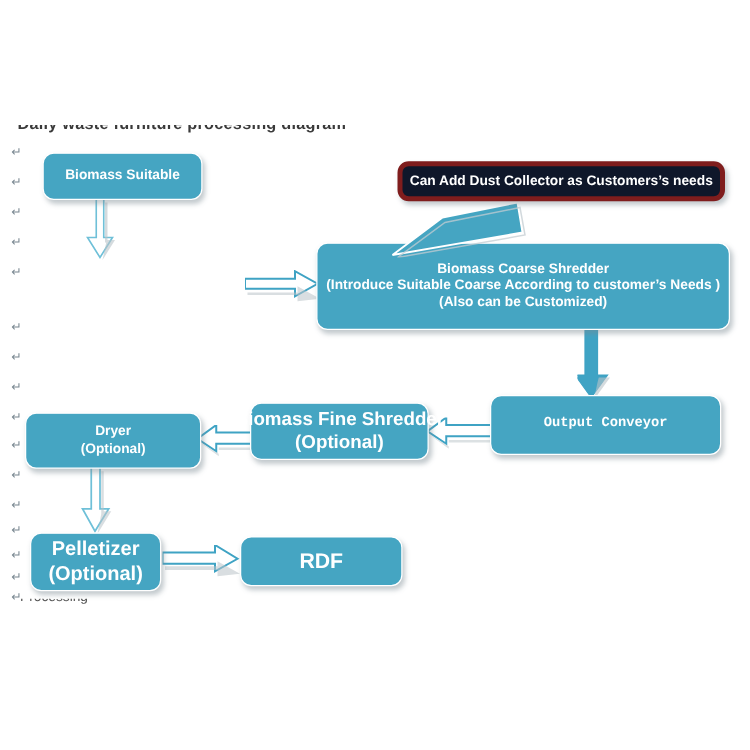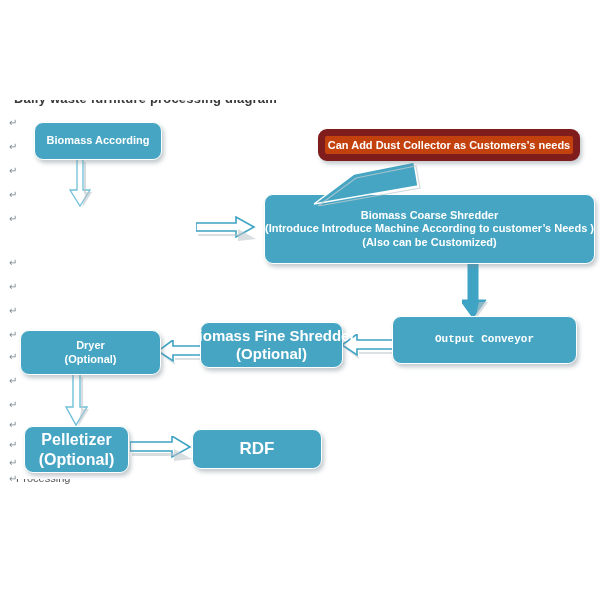--- a/index.html
+++ b/index.html
@@ -78,22 +78,22 @@
     line-height: 1.22;
     z-index: 4;
   }
   .node .ln {
     display: block;
     white-space: nowrap;
   }
   .callout {
     position: absolute;
     box-sizing: border-box;
-    background: #c2410c;
-    border: 7px solid #7f1d1d;
+    background: #0f172a;
+    border: 4px solid #7f1d1d;
     border-radius: 9px;
     color: #ffffff;
     font-weight: 700;
     display: flex;
     align-items: center;
     justify-content: center;
     text-align: right;
     box-shadow: 2px 3px 4px rgba(120,135,145,0.45);
     z-index: 6;
   }
@@ -137,27 +137,27 @@
       <span class="pilcrow" style="left: 9px; top: 352px;">↵</span>
       <span class="pilcrow" style="left: 9px; top: 376px;">↵</span>
       <span class="pilcrow" style="left: 9px; top: 400px;">↵</span>
       <span class="pilcrow" style="left: 9px; top: 420px;">↵</span>
       <span class="pilcrow" style="left: 9px; top: 440px;">↵</span>
       <span class="pilcrow" style="left: 9px; top: 458px;">↵</span>
       <span class="pilcrow" style="left: 9px; top: 474px;">↵</span>
     </div>
 
   <div class="node" style="left:34px; top:122px; width:128px; height:38px; font-size:11px;">
-    <span class="ln">Biomass According</span>
-  </div>
-
-
-  <div class="node" style="left:264px; top:194px; width:331px; height:70px; font-size:11px;">
+    <span class="ln">Biomass Suitable</span>
+  </div>
+
+
+  <div class="node" style="left:253px; top:194px; width:331px; height:70px; font-size:11px;">
     <span class="ln">Biomass Coarse Shredder</span>
-    <span class="ln">(Introduce Introduce Machine According to customer’s Needs )</span>
+    <span class="ln">(Introduce Suitable Coarse According to customer’s Needs )</span>
     <span class="ln">(Also can be Customized)</span>
   </div>
 
   <div class="node" style="left:392px; top:316px; width:185px; height:48px; font-size:11px;font-family:Liberation Mono, monospace;">
     <span class="ln">Output Conveyor</span>
   </div>
 
   <div class="node" style="left:200px; top:322px; width:143px; height:46px; font-size:15px;">
     <span class="ln">Biomass Fine Shredder</span>
     <span class="ln">(Optional)</span>

